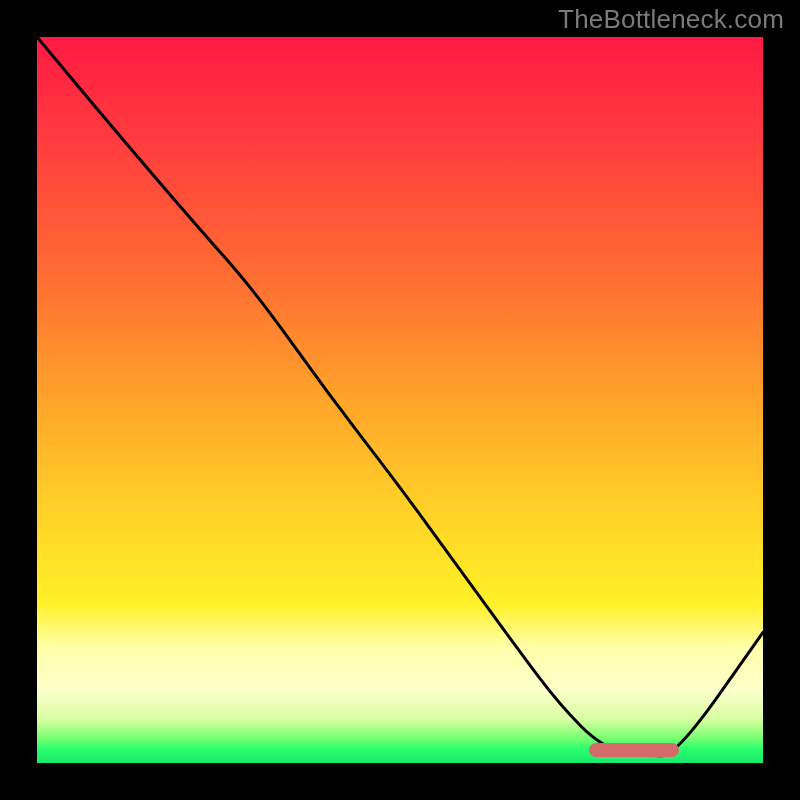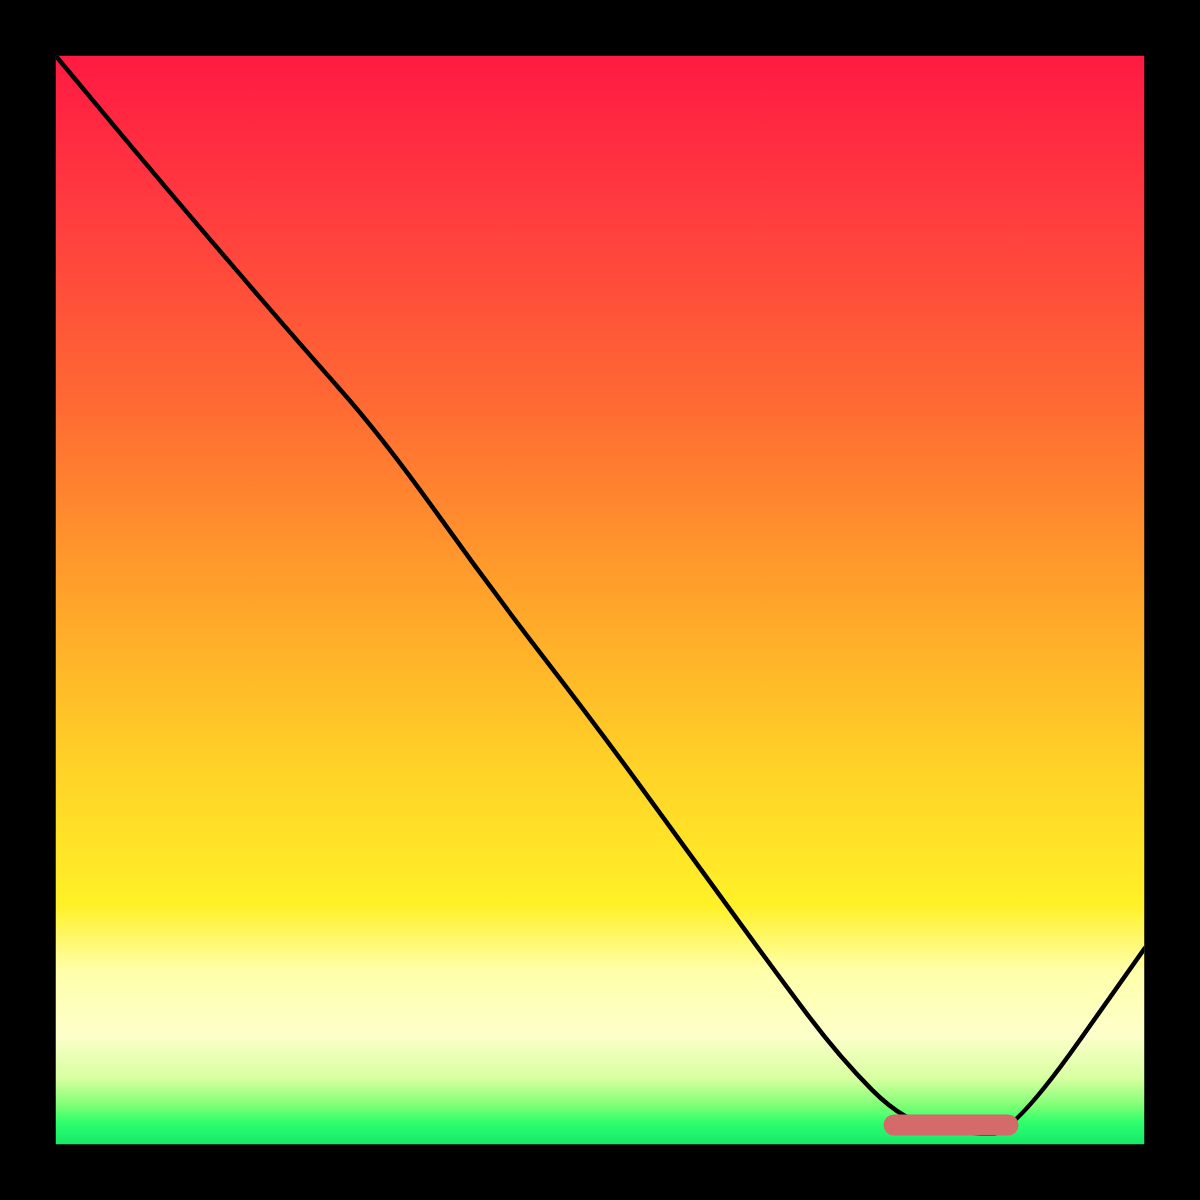--- a/index.html
+++ b/index.html
@@ -65,20 +65,21 @@
     position: absolute;
     background: #d46a6a;
     border-radius: 999px;
   }
 </style>
 </head>
 <body>
 
 <div class="canvas">
 
+  <div class="watermark">TheBottleneck.com</div>
 
   <div class="plot-area">
     <div class="gradient-bg"></div>
 
     <svg class="curve" viewBox="0 0 726 726" preserveAspectRatio="none">
       <path d="M 0,0 Q 0,0 36.300000000000004,43.56 Q 72.60000000000001,87.12 116.16,137.94 Q 159.72,188.76 188.76,221.42999999999998 Q 217.79999999999998,254.09999999999997 254.10000000000002,304.91999999999996 Q 290.40000000000003,355.74 326.70000000000005,402.93 Q 363,450.12 392.03999999999996,490.05 Q 421.08,529.98 450.12,569.9100000000001 Q 479.16,609.84 500.94000000000005,638.88 Q 522.72,667.92 544.5,689.7 Q 566.28,711.48 588.06,715.11 Q 609.84,718.74 624.36,718.74 Q 638.88,718.74 682.44,657.03 T 726,595.3199999999999" fill="none" stroke="#000000" stroke-width="3" stroke-linejoin="round" stroke-linecap="round"></path>
     </svg>
 
     <div class="marker" style="left: 552px; top: 706px; width: 90px; height: 14px;"></div>
   </div>

